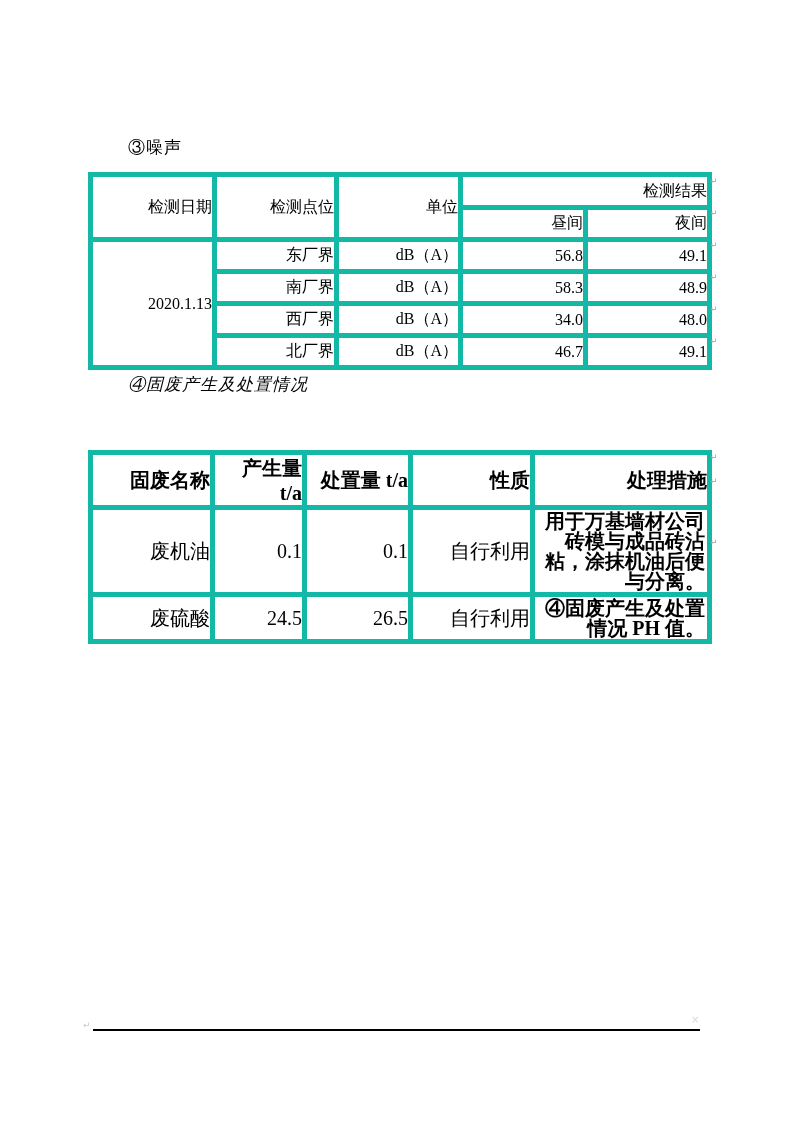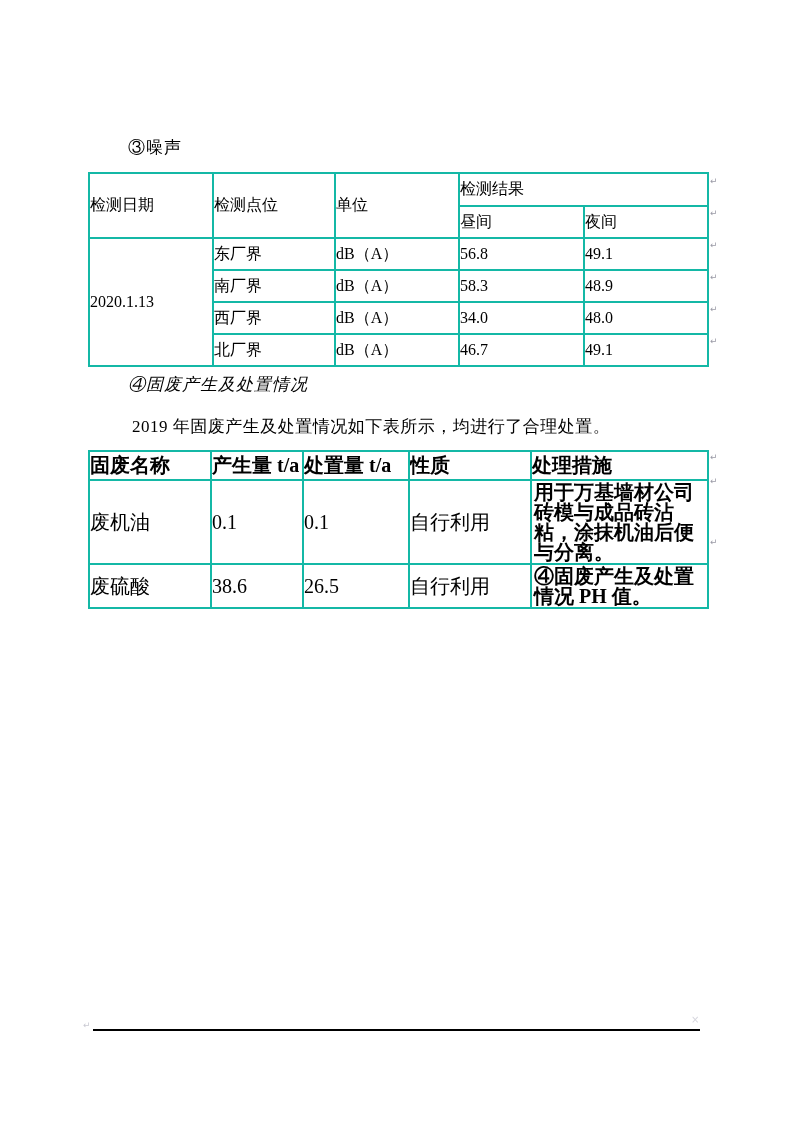--- a/index.html
+++ b/index.html
@@ -13,21 +13,21 @@
     letter-spacing:1px; white-space:nowrap;
   }
   .h-noise { top:137px; }
   .h-waste { top:374px;font-style:italic; }
   .intro {
     position:absolute; left:132px; top:416px; font-size:17px; line-height:22px;
     letter-spacing:0.5px; white-space:nowrap;
   }
   table { border-collapse:collapse; table-layout:fixed; position:absolute; }
   .doc-table { border:2px solid #000; }
-  .doc-table td { border:2px solid #14b8a6; text-align:left; vertical-align:middle; padding:0; overflow:hidden; }
+  .doc-table td { border:5px solid #14b8a6; text-align:right; vertical-align:middle; padding:0; overflow:hidden; }
   .t-noise { left:88px; top:172px; width:619px; }
   .t-noise td { font-size:16px; }
   .t-waste { left:88px; top:450px; width:619px; }
   .t-waste td { font-size:20px; }
   .t-waste .th { font-weight:bold; }
   .measure-cell { font-size:16px; line-height:20px; padding:1px 2px !important;font-weight:bold; }
   .rowmark {
     position:absolute; left:710px; color:#9a9aa6; font-size:9px; line-height:9px;
     font-family:"DejaVu Sans",sans-serif;
   }
@@ -90,21 +90,20 @@
     </table>
 
   <span class="rowmark" style="top:177px">↵</span>
   <span class="rowmark" style="top:209px">↵</span>
   <span class="rowmark" style="top:241px">↵</span>
   <span class="rowmark" style="top:273px">↵</span>
   <span class="rowmark" style="top:305px">↵</span>
   <span class="rowmark" style="top:337px">↵</span>
 
   <div class="heading h-waste">④固废产生及处置情况</div>
-  <div class="intro">2019 年固废产生及处置情况如下表所示，均进行了合理处置。</div>
 
   <table class="doc-table t-waste">
     <colgroup>
       <col style="width:122px">
         <col style="width:92px">
         <col style="width:106px">
         <col style="width:122px">
         <col style="width:177px">
     </colgroup>
     <tbody>
@@ -117,21 +116,21 @@
     </tr>
     <tr style="height:62px">
       <td>废机油</td>
       <td>0.1</td>
       <td>0.1</td>
       <td>自行利用</td>
       <td class="measure-cell">用于万基墙材公司砖模与成品砖沾粘，涂抹机油后便与分离。</td>
     </tr>
     <tr style="height:43px">
       <td>废硫酸</td>
-      <td>38.6</td>
+      <td>24.5</td>
       <td>26.5</td>
       <td>自行利用</td>
       <td class="measure-cell">④固废产生及处置情况 PH 值。</td>
     </tr>
   </tbody>
     </table>
 
   <span class="rowmark" style="top:453px">↵</span>
   <span class="rowmark" style="top:477px">↵</span>
   <span class="rowmark" style="top:538px">↵</span>

